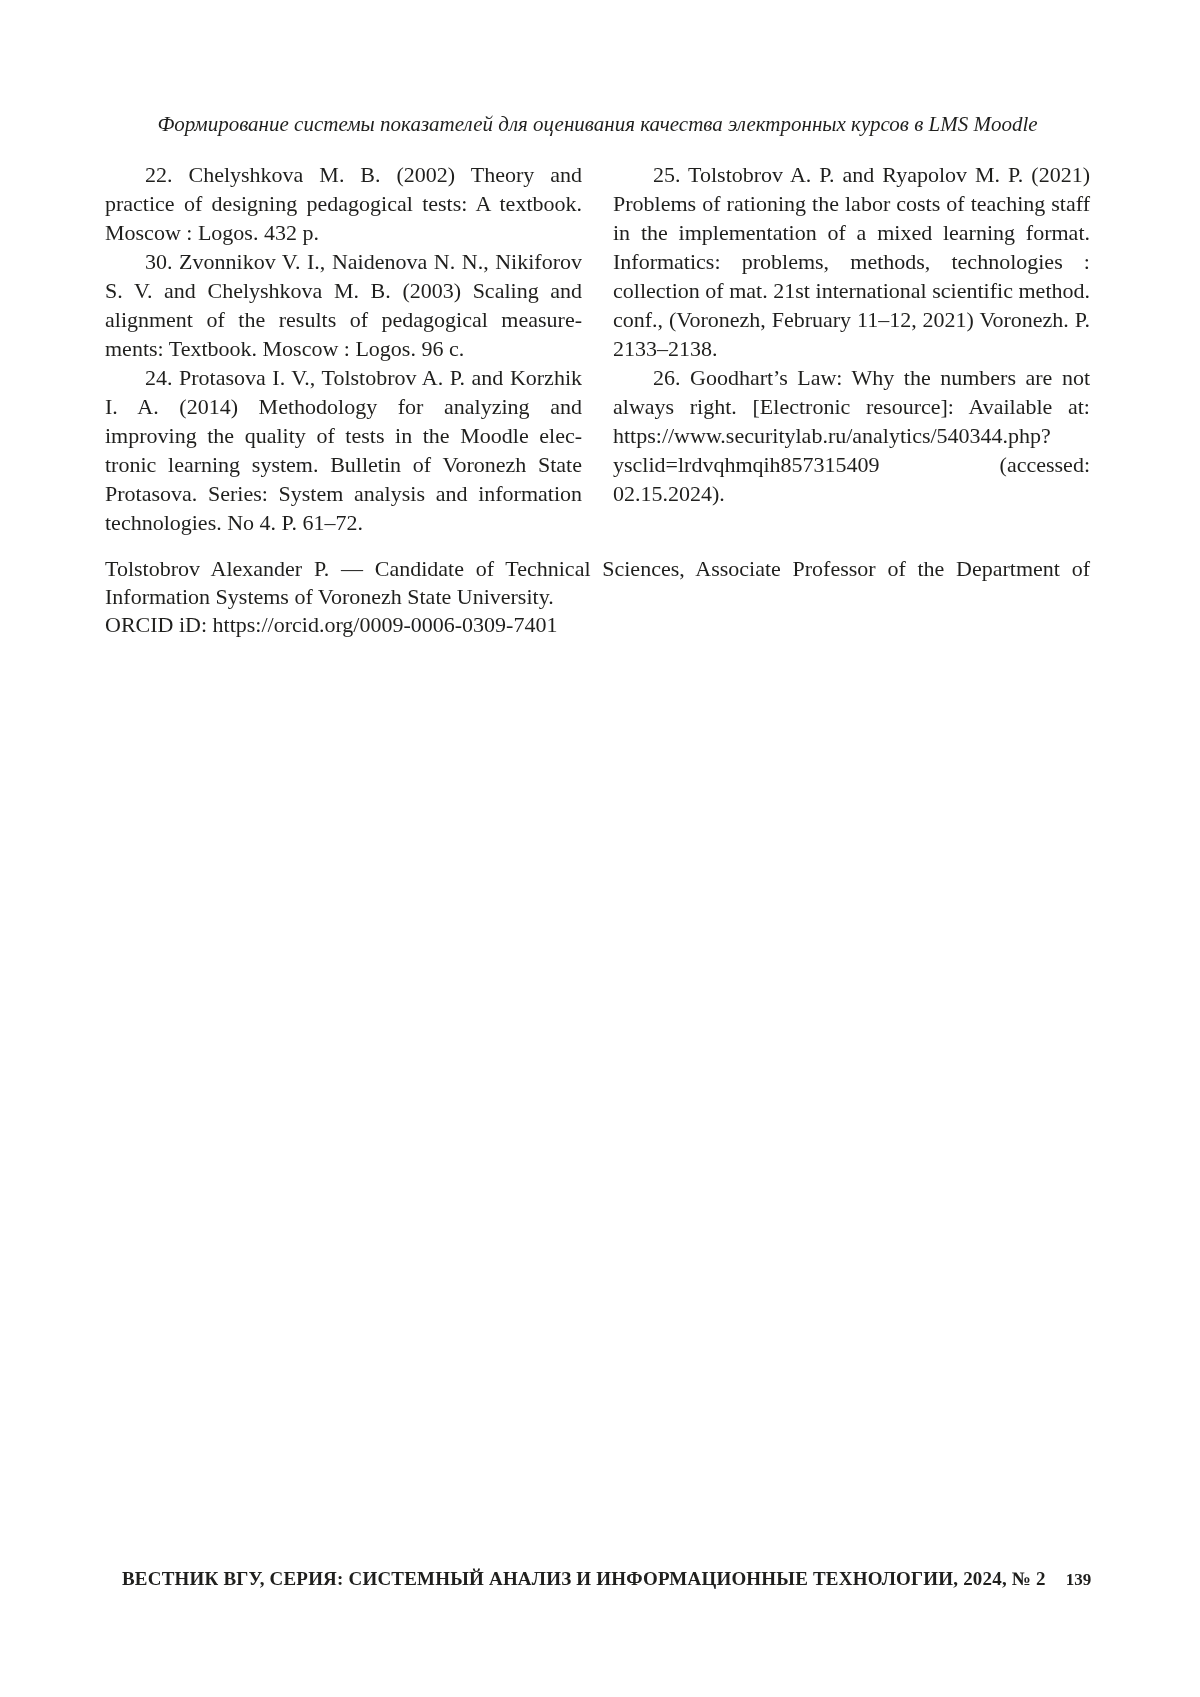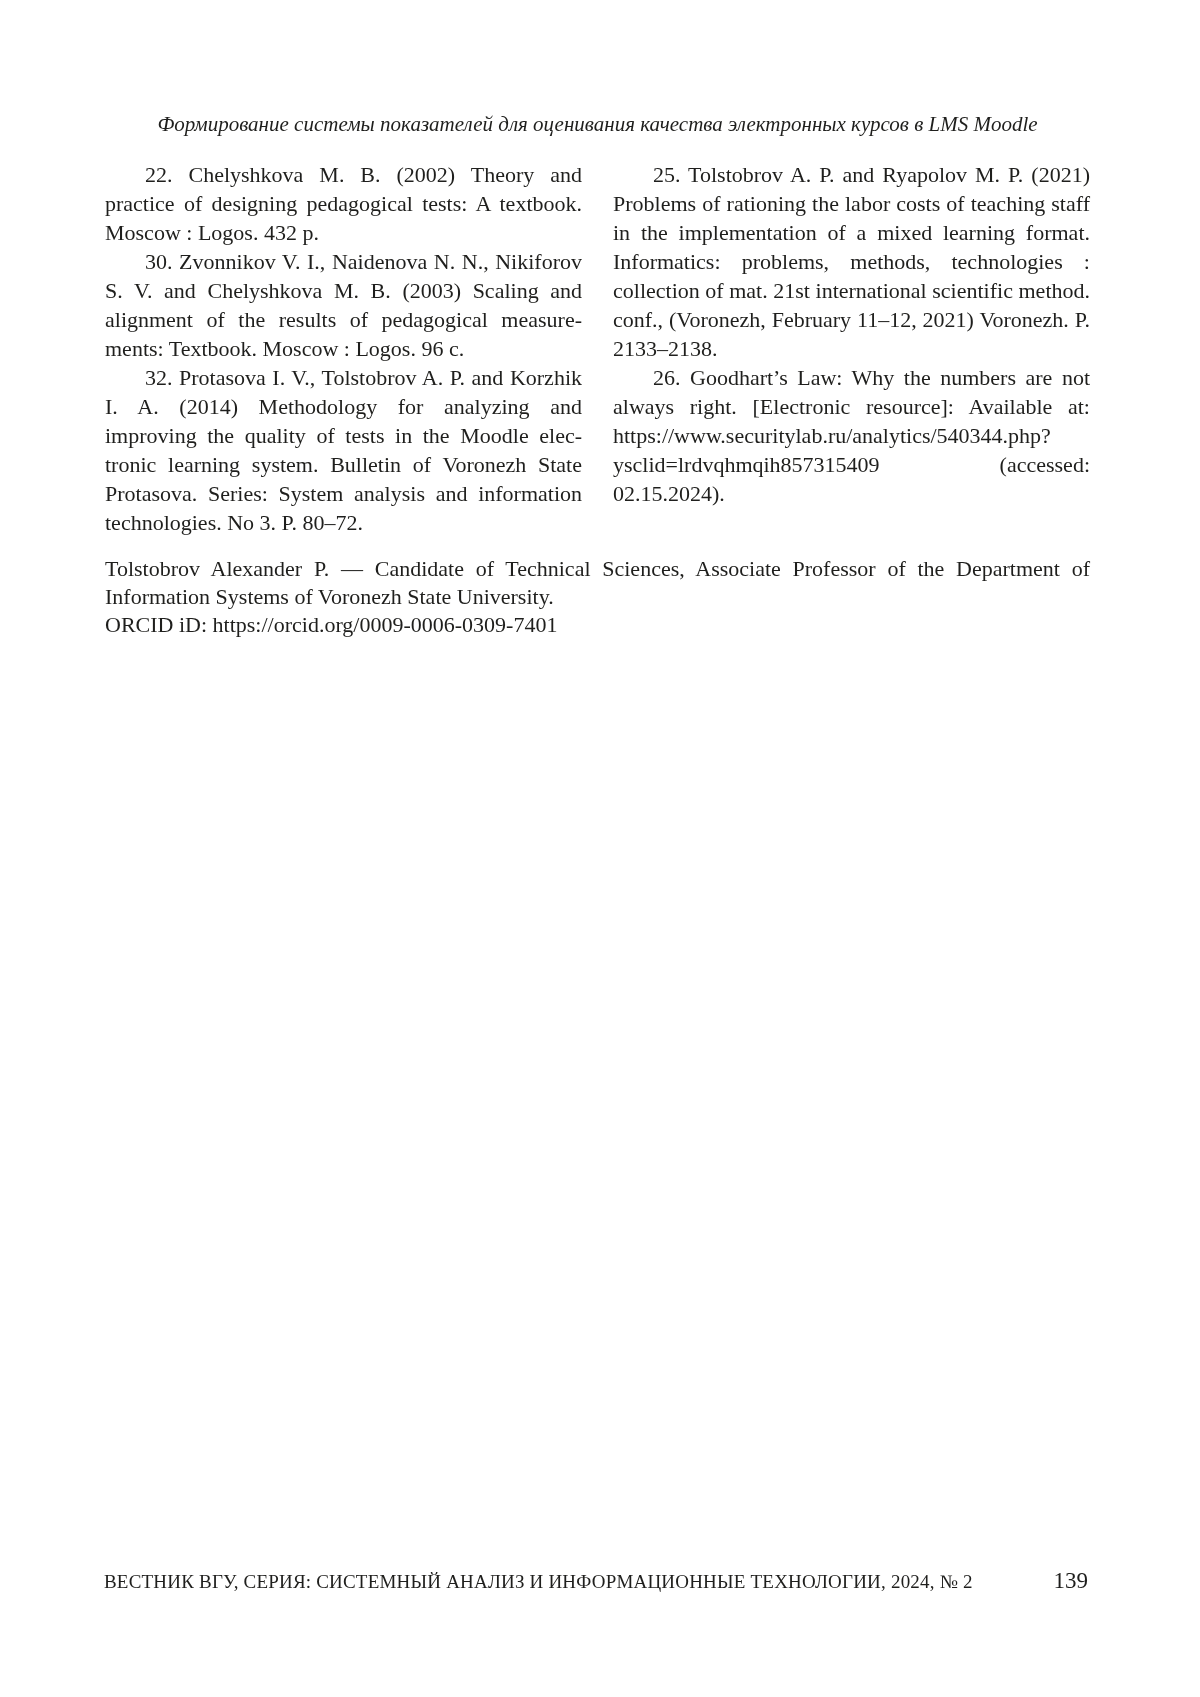--- a/index.html
+++ b/index.html
@@ -48,51 +48,52 @@
   .it { }
   .bio {
     margin-top: 18px;
     font-size: 22px;
     line-height: 28px;
   }
   .bio-main { text-align: justify; }
   .bio-name { font-weight: normal; }
   .footer {
     position: absolute;
-    left: 104px;
+    left: 122px;
     right: 112px;
     top: 1560px;
     display: flex;
     justify-content: space-between;
     align-items: baseline;
+    font-weight: bold;
   }
   .footer-journal {
     font-size: 19px;
     letter-spacing: 0.2px;
     white-space: nowrap;
   }
   .footer-pagenum {
-    font-size: 23px;
+    font-size: 17px;
     padding-left: 20px;
     text-align: right;
   }
 </style>
 </head>
 <body>
 
 <div class="page">
   <div class="content">
 
     <div class="running-head">Формирование системы показателей для оценивания качества электронных курсов в LMS Moodle</div>
 
     <div class="ref-columns">
       <div class="ref-col">
           <p class="ref"><span>22. </span><span class="it">Chelyshkova M. B.</span><span> (2002) Theory and practice of designing pedagogical tests: A text­book. Moscow : Logos. 432 p.</span></p>
           <p class="ref"><span>30. </span><span class="it">Zvonnikov V. I., Naidenova N. N., Nikifor­ov S. V. and Chelyshkova M. B.</span><span> (2003) Scaling and alignment of the results of pedagogical measure­ments: Textbook. Moscow : Logos. 96 c.</span></p>
-          <p class="ref"><span>32. </span><span class="it">Protasova I. V., Tolstobrov A. P. and Ko­rzhik I. A.</span><span> (2014) Methodology for analyzing and improving the quality of tests in the Moodle elec­tronic learning system. </span><span class="it">Bulletin of Voronezh State Protasova. Series: System analysis and informa­tion technologies.</span><span> No 3. P. 80–72.</span></p>
+          <p class="ref"><span>24. </span><span class="it">Protasova I. V., Tolstobrov A. P. and Ko­rzhik I. A.</span><span> (2014) Methodology for analyzing and improving the quality of tests in the Moodle elec­tronic learning system. </span><span class="it">Bulletin of Voronezh State Protasova. Series: System analysis and informa­tion technologies.</span><span> No 4. P. 61–72.</span></p>
         </div>
       <div class="ref-col">
           <p class="ref"><span>25. </span><span class="it">Tolstobrov A. P. and Ryapolov M. P.</span><span> (2021) Problems of rationing the labor costs of teaching staff in the implementation of a mixed learning format. </span><span class="it">Informatics: problems, methods, technolo­gies : collection of mat. 21st international scientific method. conf.</span><span>, (Voronezh, February 11–12, 2021) Voronezh. P. 2133–2138.</span></p>
           <p class="ref"><span>26. Goodhart’s Law: Why the numbers are not always right. [Electronic resource]: Available at: https://www.securitylab.ru/analytics/540344.​php?ysclid=lrdvqhmqih857315409 (accessed: 02.15.2024).</span></p>
         </div>
     </div>
 
     <div class="bio">
       <p class="bio-main">
         <span class="bio-name">Tolstobrov Alexander P.</span><span> — Candidate of Technical Sciences, Associate Professor of the Department of Information Systems of Voronezh State University.</span>

